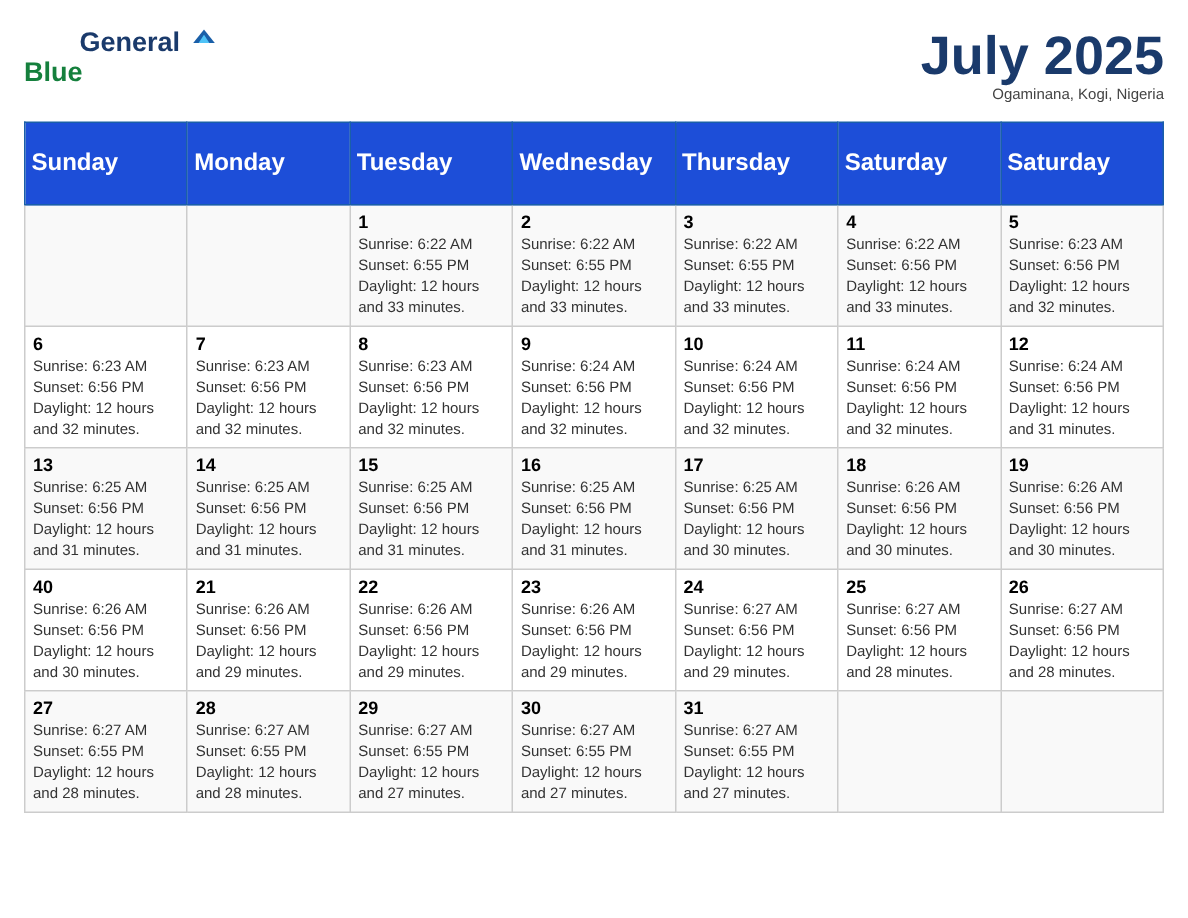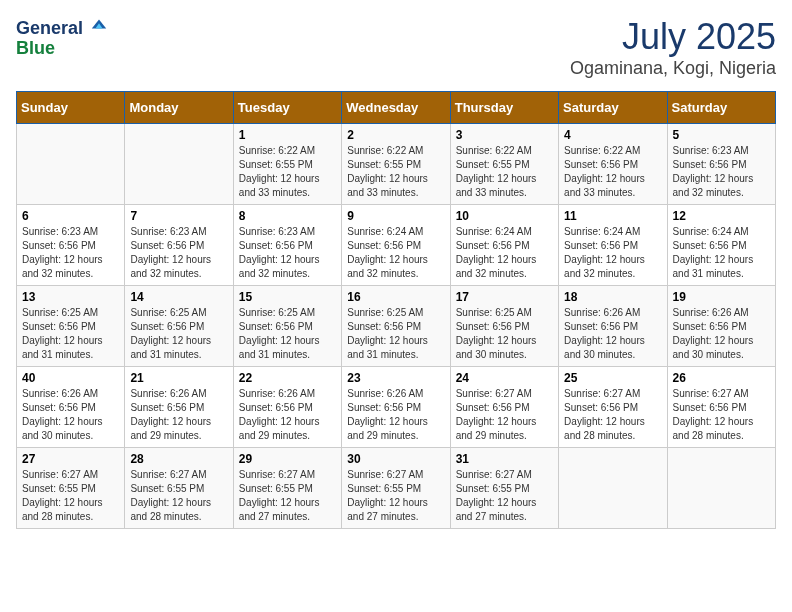--- a/index.html
+++ b/index.html
@@ -30,37 +30,37 @@
       width: 18px;
       height: 18px;
       margin-left: 2px;
     }
     .title-block {
       text-align: right;
     }
     .month-title {
       font-size: 36px;
       color: #1a3a6b;
-      font-weight: normal;
+      font-weight: bold;
     }
     .subtitle {
-      font-size: 18px;
+      font-size: 10px;
       color: #444;
     }
     table {
       width: 100%;
       border-collapse: collapse;
       font-size: 10.5px;
     }
     thead tr th {
-      background-color: #a16207;
+      background-color: #1d4ed8;
       color: #fff;
-      padding: 8px 4px;
+      padding: 18px 4px;
       text-align: left;
-      font-size: 13px;
+      font-size: 16px;
       font-weight: bold;
       border: 1px solid #1a5fa8;
     }
     tbody tr td {
       border: 1px solid #ccc;
       vertical-align: top;
       padding: 4px 5px;
       height: 80px;
       width: calc(100% / 7);
       background: #fff;
@@ -82,21 +82,21 @@
     td.empty {
       background: #f3f3f3;
     }
   </style>
 </head>
 <body>
 
 <div class="header">
   <div class="logo">
     <div>
-      <div style="display:flex;align-items:flex-end;">
+      <div style="display:flex;align-items:flex-end;margin-left:37px;">
         <span class="logo-text">General
           <svg class="logo-icon" viewBox="0 0 20 20" xmlns="http://www.w3.org/2000/svg">
             <path d="M2 14 L10 4 L18 14" fill="#1a5fa8" stroke="none"></path>
             <path d="M6 14 L10 8 L14 14" fill="#4fc3f7" stroke="none"></path>
           </svg>
         </span>
       </div>
       <div class="logo-text" style="color:#15803d;">Blue</div>
     </div>
   </div>

